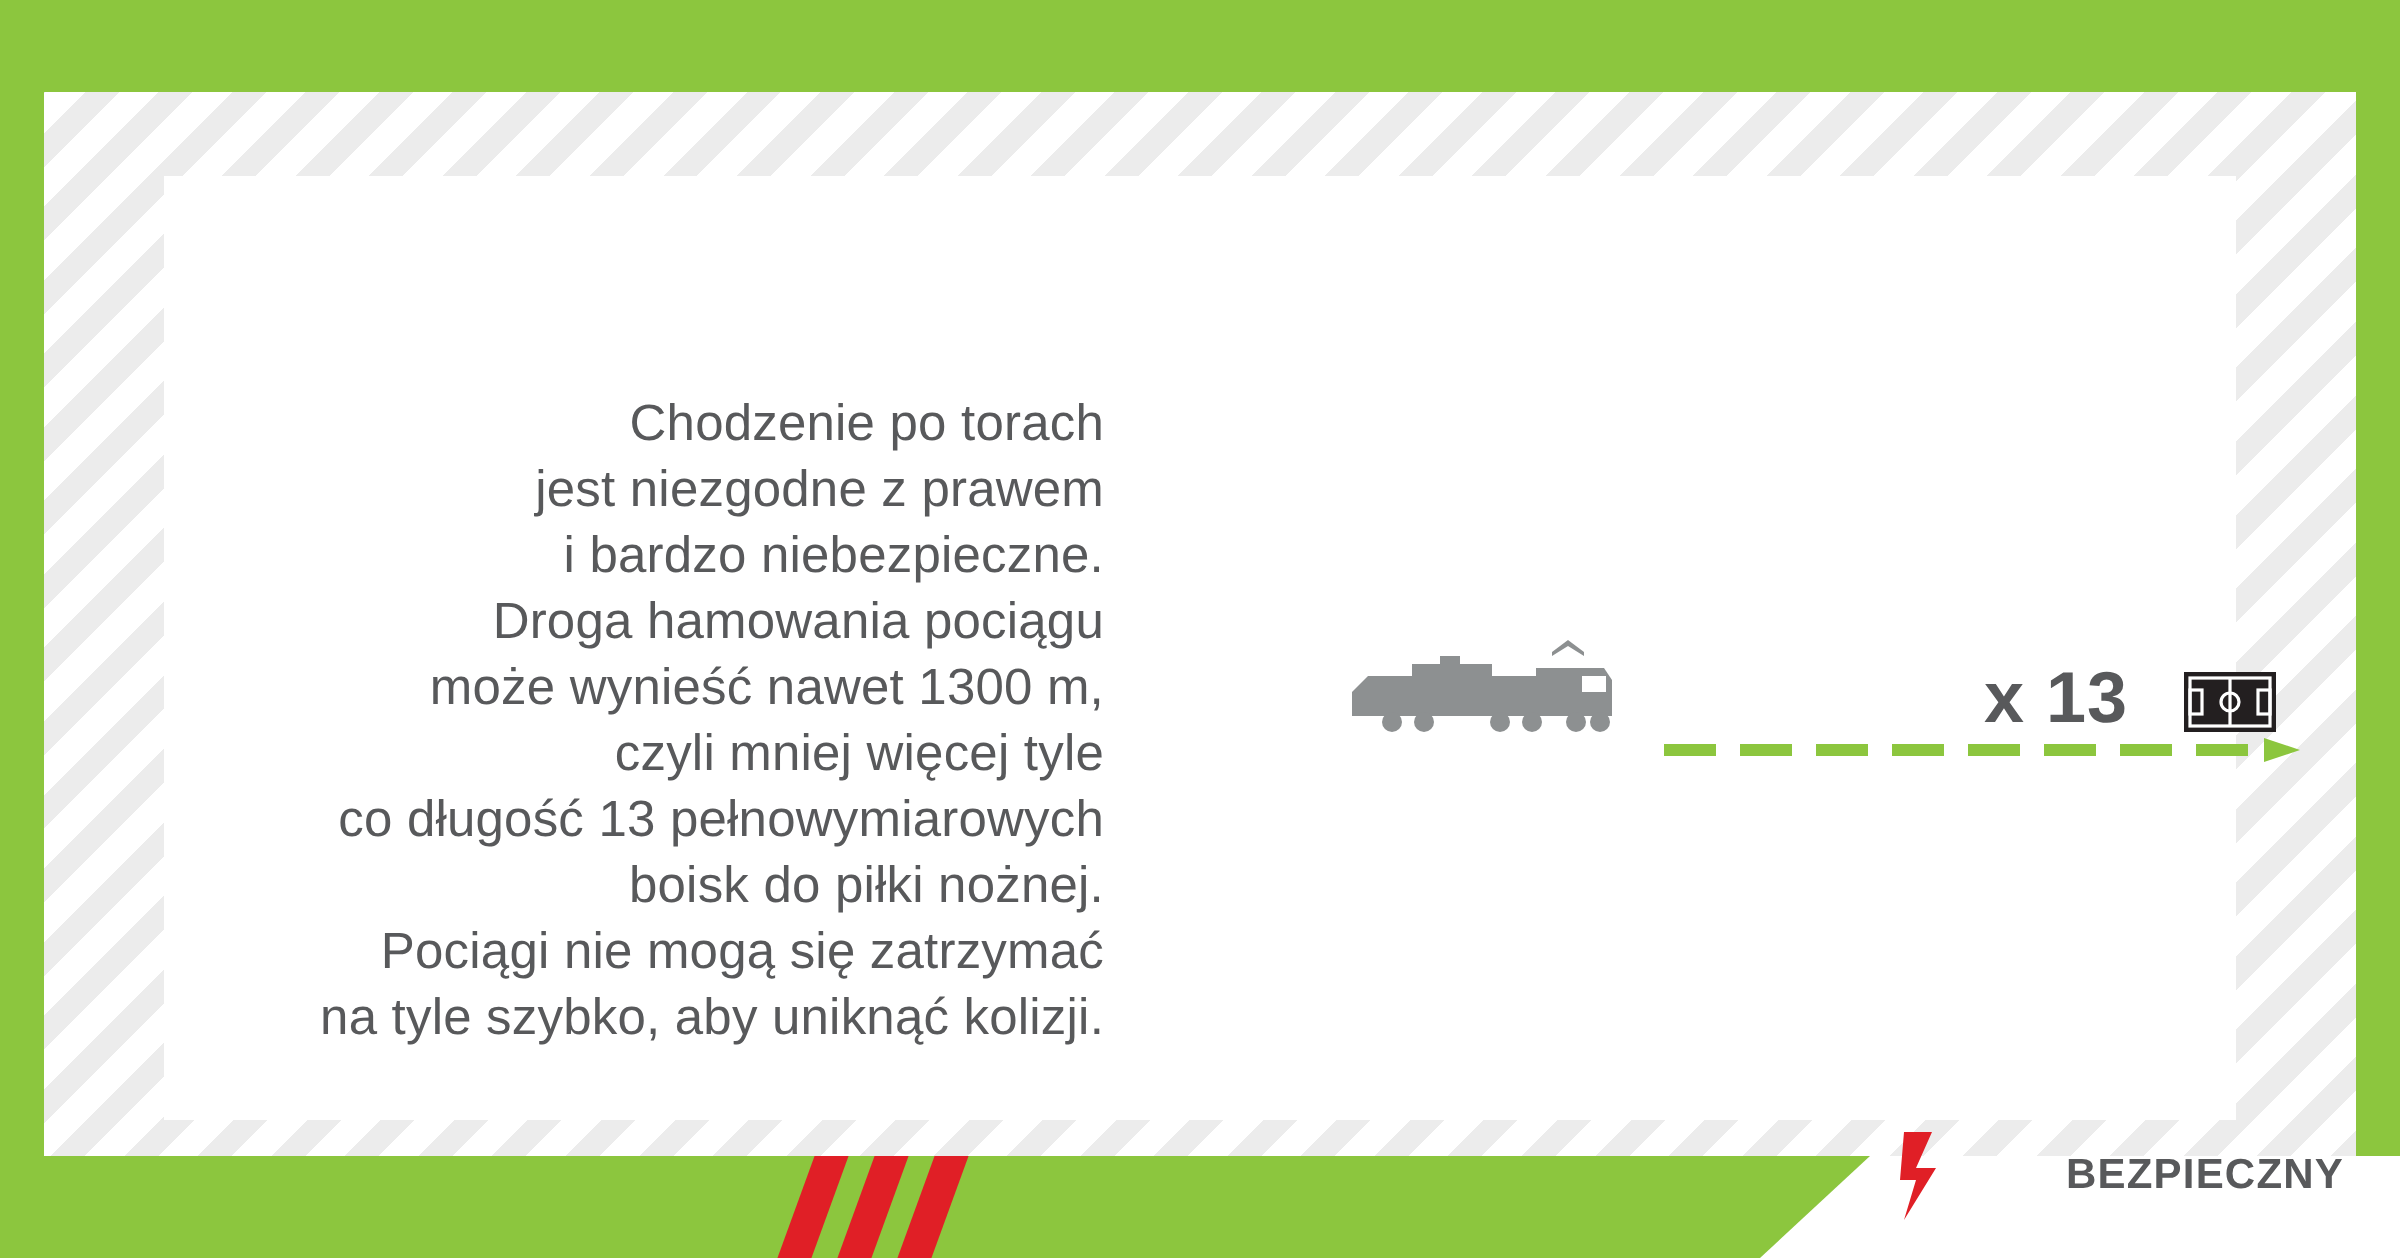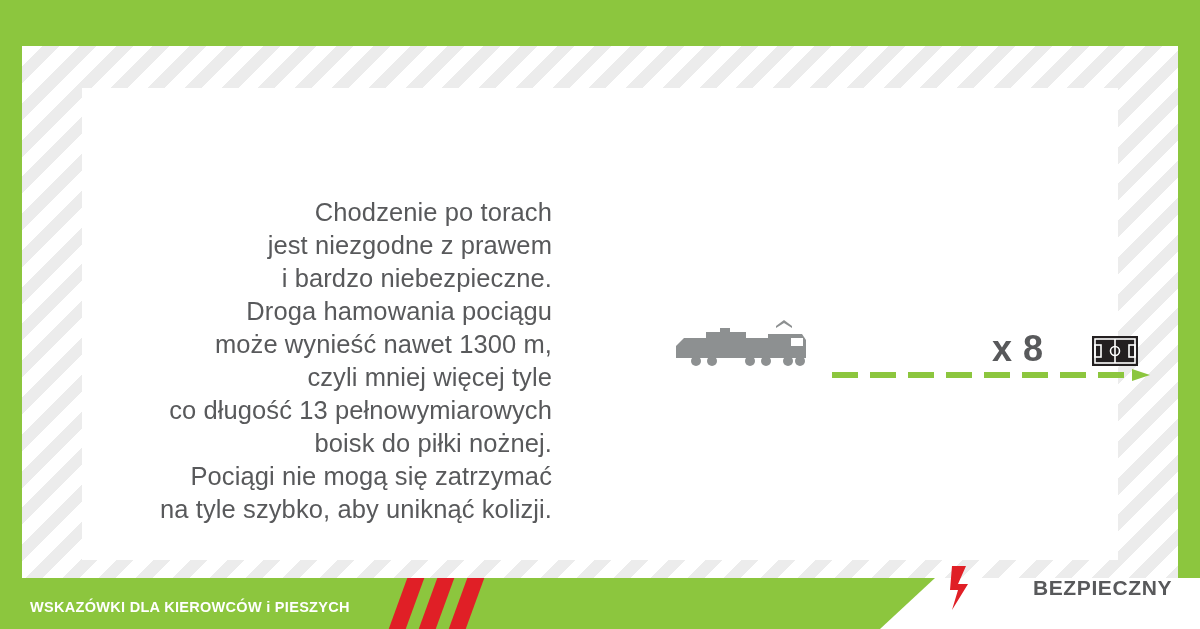--- a/index.html
+++ b/index.html
@@ -220,36 +220,35 @@
           <rect x="76" y="4" width="26" height="6"></rect>
           <rect x="114" y="4" width="26" height="6"></rect>
           <rect x="152" y="4" width="26" height="6"></rect>
           <rect x="190" y="4" width="26" height="6"></rect>
           <rect x="228" y="4" width="26" height="6"></rect>
           <rect x="266" y="4" width="26" height="6"></rect>
         </g>
         <polygon points="300,1 318,7 300,13" fill="#8cc63e"></polygon>
       </svg>
 
-      <div class="multiplier">x 8</div>
+      <div class="multiplier">x 13</div>
 
       <svg class="pitch-svg" width="46" height="30" viewBox="0 0 46 30">
         <rect x="0" y="0" width="46" height="30" fill="#231f20"></rect>
         <rect x="3" y="3" width="40" height="24" fill="none" stroke="#ffffff" stroke-width="1.6"></rect>
         <line x1="23" y1="3" x2="23" y2="27" stroke="#ffffff" stroke-width="1.6"></line>
         <circle cx="23" cy="15" r="4.5" fill="none" stroke="#ffffff" stroke-width="1.6"></circle>
         <rect x="3" y="9" width="6" height="12" fill="none" stroke="#ffffff" stroke-width="1.6"></rect>
         <rect x="37" y="9" width="6" height="12" fill="none" stroke="#ffffff" stroke-width="1.6"></rect>
       </svg>
 
     </div>
   </div>
 
   <div class="bottom-bar">
-    <div class="bottom-label">WSKAZÓWKI DLA KIEROWCÓW i PIESZYCH</div>
 
     <div class="red-slashes">
       <div class="red-slash" style="left:0px;"></div>
       <div class="red-slash" style="left:30px;"></div>
       <div class="red-slash" style="left:60px;"></div>
     </div>
 
     <div class="white-wedge"></div>
 
     <div class="logo">

